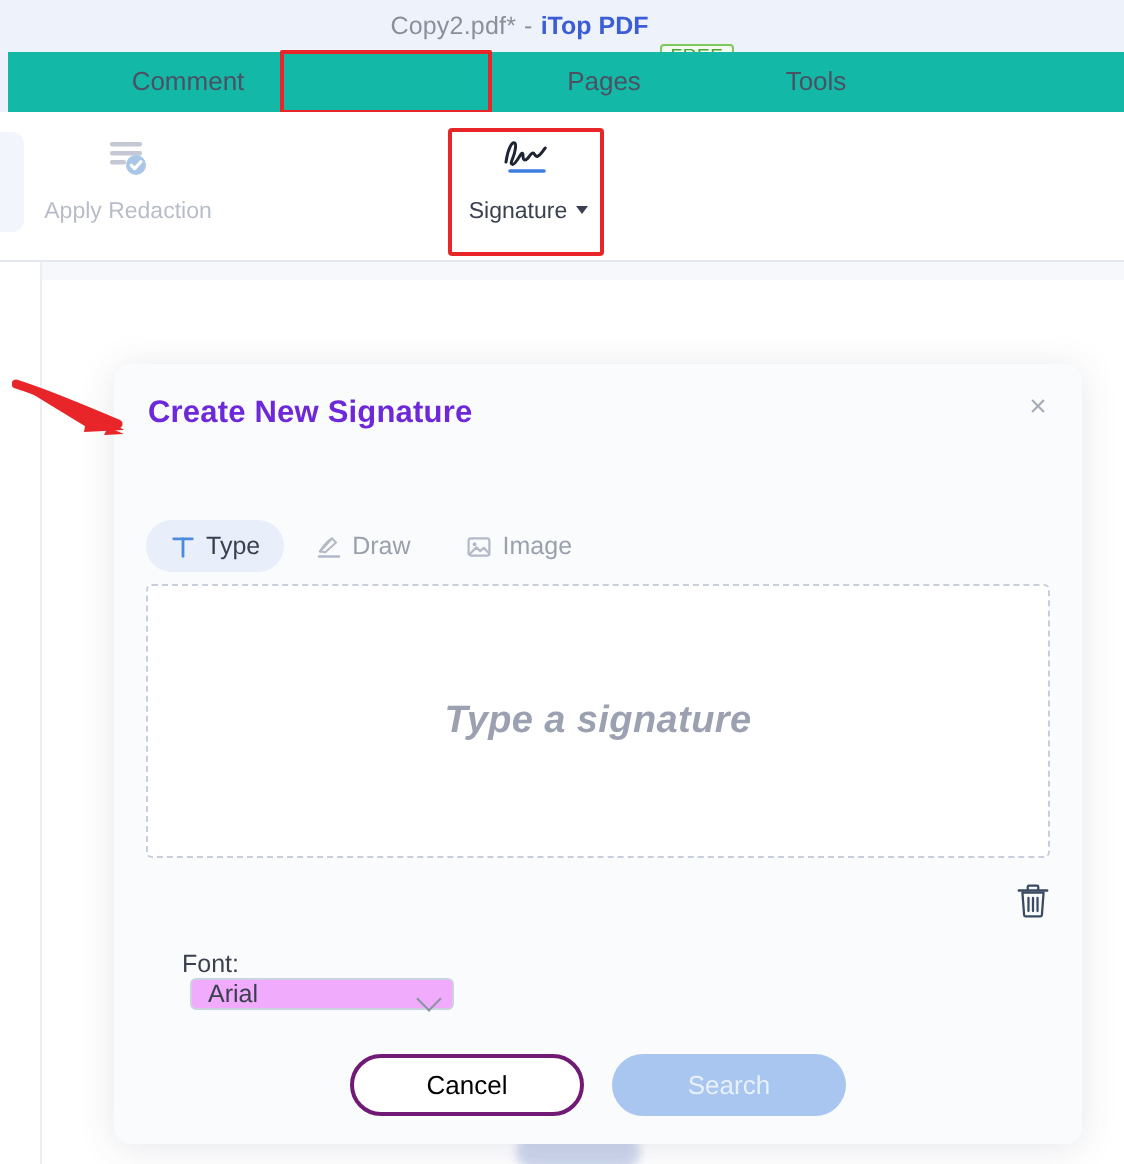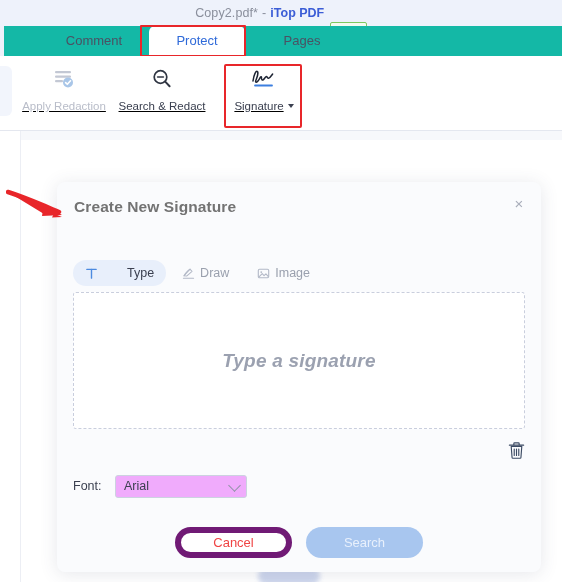--- a/index.html
+++ b/index.html
@@ -107,21 +107,20 @@
     border-radius: 6px;
   }
   .tool {
     position: absolute;
     top: 8px;
     height: 58px;
     display: flex;
     flex-direction: column;
     align-items: center;
     justify-content: flex-start;
-    text-decoration: underline;
   }
   .tool .ticon {
     height: 30px;
     display: flex;
     align-items: center;
     justify-content: center;
   }
   .tool .tlabel {
     margin-top: 6px;
     font-size: 11.5px;
@@ -179,21 +178,21 @@
     left: 57px; top: 182px;
     width: 484px; height: 390px;
     background: #fafbfd;
     border-radius: 8px;
     box-shadow: 0 2px 18px rgba(60,70,100,0.13);
   }
   .dialog-title {
     position: absolute;
     left: 17px; top: 16px;
     font-size: 15.5px;
-    color: #737373;
+    color: #6d28d9;
     font-weight: bold;
     letter-spacing: 0.1px;
   }
   .dialog-close {
     position: absolute;
     right: 12px; top: 12px;
     width: 20px; height: 20px;
     color: #a8adba;
     font-size: 15px;
     line-height: 20px;
@@ -215,21 +214,20 @@
     height: 26px;
     padding: 0 12px;
     border-radius: 13px;
     font-size: 12.5px;
     color: #9aa0ae;
     margin-right: 4px;
   }
   .modetab.active {
     background: #e8effb;
     color: #3b4050;
-    gap: 24px;
   }
   .modetab .micon {
     margin-right: 5px;
     display: flex;
     align-items: center;
   }
 
   
   .sigbox {
     position: absolute;
@@ -295,24 +293,25 @@
     width: 26px; height: 26px;
     display: flex;
     align-items: center;
     justify-content: center;
     cursor: pointer;
   }
 
   
   .row-font {
     position: absolute;
-    left: 16px; top: 293px;
+    left: 34px; top: 293px;
     height: 22px;
     display: flex;
-    align-items: center;
+    align-items: flex-start;
+    flex-direction: column;
   }
   .font-select {
     position: relative;
     margin-left: 4px;
     width: 130px; height: 21px;
     border: 1px solid #ccd2e0;
     border-radius: 3px;
     background: #f0abfc;
     display: flex;
     align-items: center;
@@ -347,22 +346,22 @@
     font-size: 13px;
     display: flex;
     align-items: center;
     justify-content: center;
     cursor: pointer;
     box-sizing: border-box;
   }
   .btn-cancel {
     width: 117px;
     background: #ffffff;
-    border: 6px solid #701a75;
-    color: #ef4444;
+    border: 2px solid #701a75;
+    color: #000000;
     margin-right: 14px;
   }
   .btn-create {
     width: 117px;
     background: #a8c6ef;
     color: #e8f0fc;
     border: none;
   }
 
   
@@ -391,51 +390,41 @@
 
   <div class="titlebar">
     <span class="title-text">Copy2.pdf*</span>
     <span class="title-text" style="margin-left:4px;">-</span>
     <span class="title-brand">iTop PDF</span>
     <span class="badge-free">FREE</span>
   </div>
 
   <div class="tabrow">
     <div class="tab tab-comment">Comment</div>
-    <div class="tab tab-protect active">Protect</div>
     <div class="tab tab-pages">Pages</div>
+    <div class="tab tab-tools">Tools</div>
   </div>
   <div class="tab-highlight"></div>
 
   <div class="toolbar">
     <div class="tool-left-stub"></div>
 
     <div class="tool tool-redact disabled">
       <div class="ticon">
         <svg width="24" height="24" viewBox="0 0 24 24">
           <rect x="3" y="4" width="16" height="2.2" rx="1" fill="#c3c8d4"></rect>
           <rect x="3" y="8.5" width="16" height="2.2" rx="1" fill="#c3c8d4"></rect>
           <rect x="3" y="13" width="8" height="2.2" rx="1" fill="#c3c8d4"></rect>
           <circle cx="16" cy="15.5" r="5" fill="#a9c6e8"></circle>
           <path d="M13.6 15.6 L15.3 17.3 L18.5 13.8" stroke="#ffffff" stroke-width="1.6" fill="none" stroke-linecap="round" stroke-linejoin="round"></path>
         </svg>
       </div>
       <div class="tlabel">Apply Redaction</div>
     </div>
 
-    <div class="tool tool-search">
-      <div class="ticon">
-        <svg width="24" height="24" viewBox="0 0 24 24">
-          <circle cx="10.5" cy="10" r="6.3" stroke="#2f3542" stroke-width="1.7" fill="none"></circle>
-          <line x1="7.6" y1="10" x2="13.4" y2="10" stroke="#2f3542" stroke-width="1.6" stroke-linecap="round"></line>
-          <line x1="15.2" y1="14.6" x2="19.6" y2="19.2" stroke="#2f3542" stroke-width="2" stroke-linecap="round"></line>
-        </svg>
-      </div>
-      <div class="tlabel">Search &amp; Redact</div>
-    </div>
 
     <div class="tool tool-sign">
       <div class="ticon">
         <svg width="30" height="26" viewBox="0 0 30 26">
           <path d="M4 15 C5 8, 7 5, 8.2 5.4 C9.4 5.9, 8.6 10, 7.4 13 C6.6 15, 6.2 16, 7.2 16.2 C8.4 16.4, 10 13.5, 11.2 11.5 C12 10.2, 12.6 10.4, 12.5 11.8 C12.4 13.6, 13.2 14.6, 14.4 13.6 C15.4 12.8, 16.2 11, 17.2 10.6 C18.4 10.2, 18.2 12.4, 19.6 12.2 C21 12, 22.4 9.6, 23.6 8" stroke="#1d2433" stroke-width="1.5" fill="none" stroke-linecap="round" stroke-linejoin="round"></path>
           <line x1="6" y1="19.5" x2="23" y2="19.5" stroke="#3c7fe0" stroke-width="1.8" stroke-linecap="round"></line>
         </svg>
       </div>
       <div class="tlabel">
         <span>Signature</span><span class="caret-down"></span>

